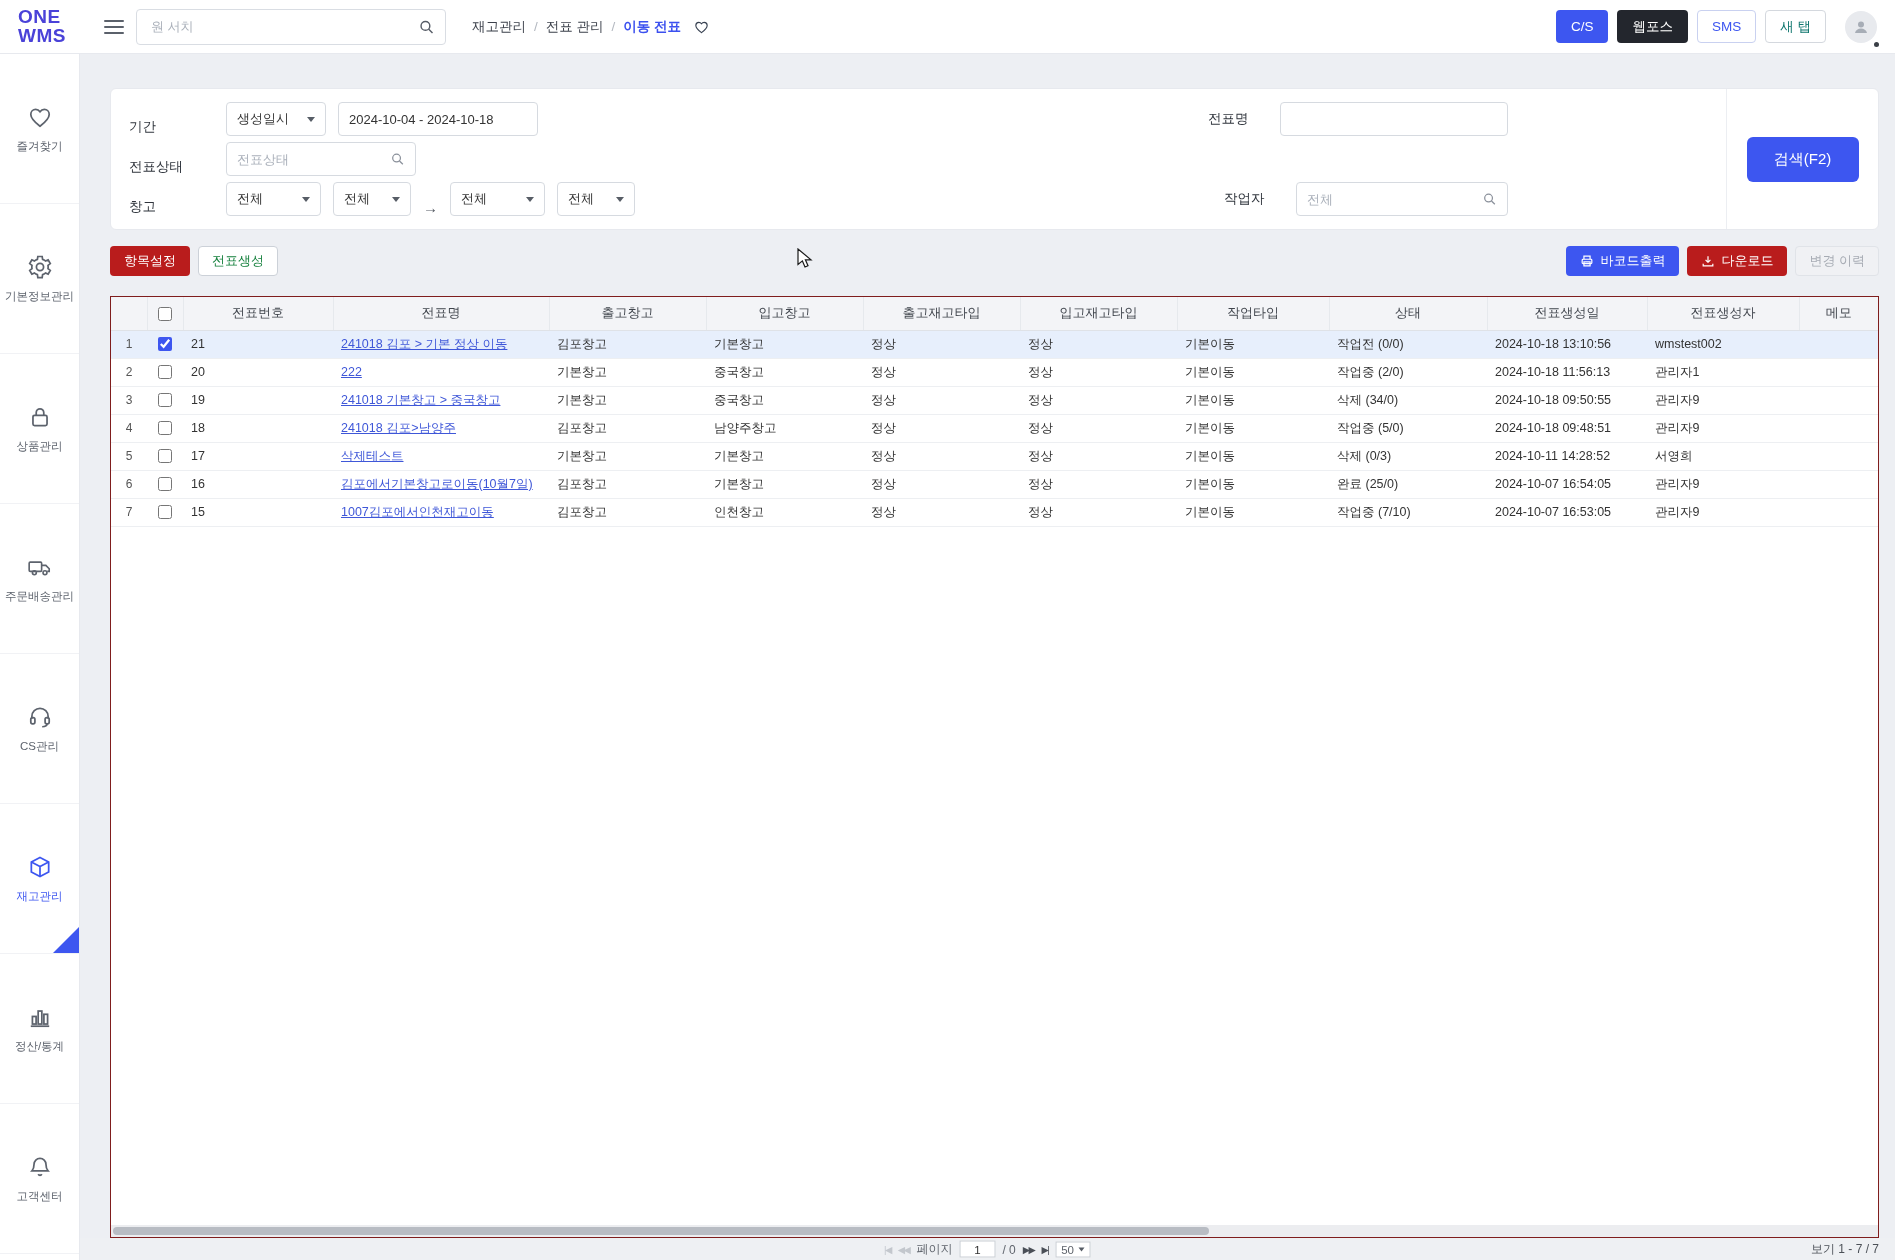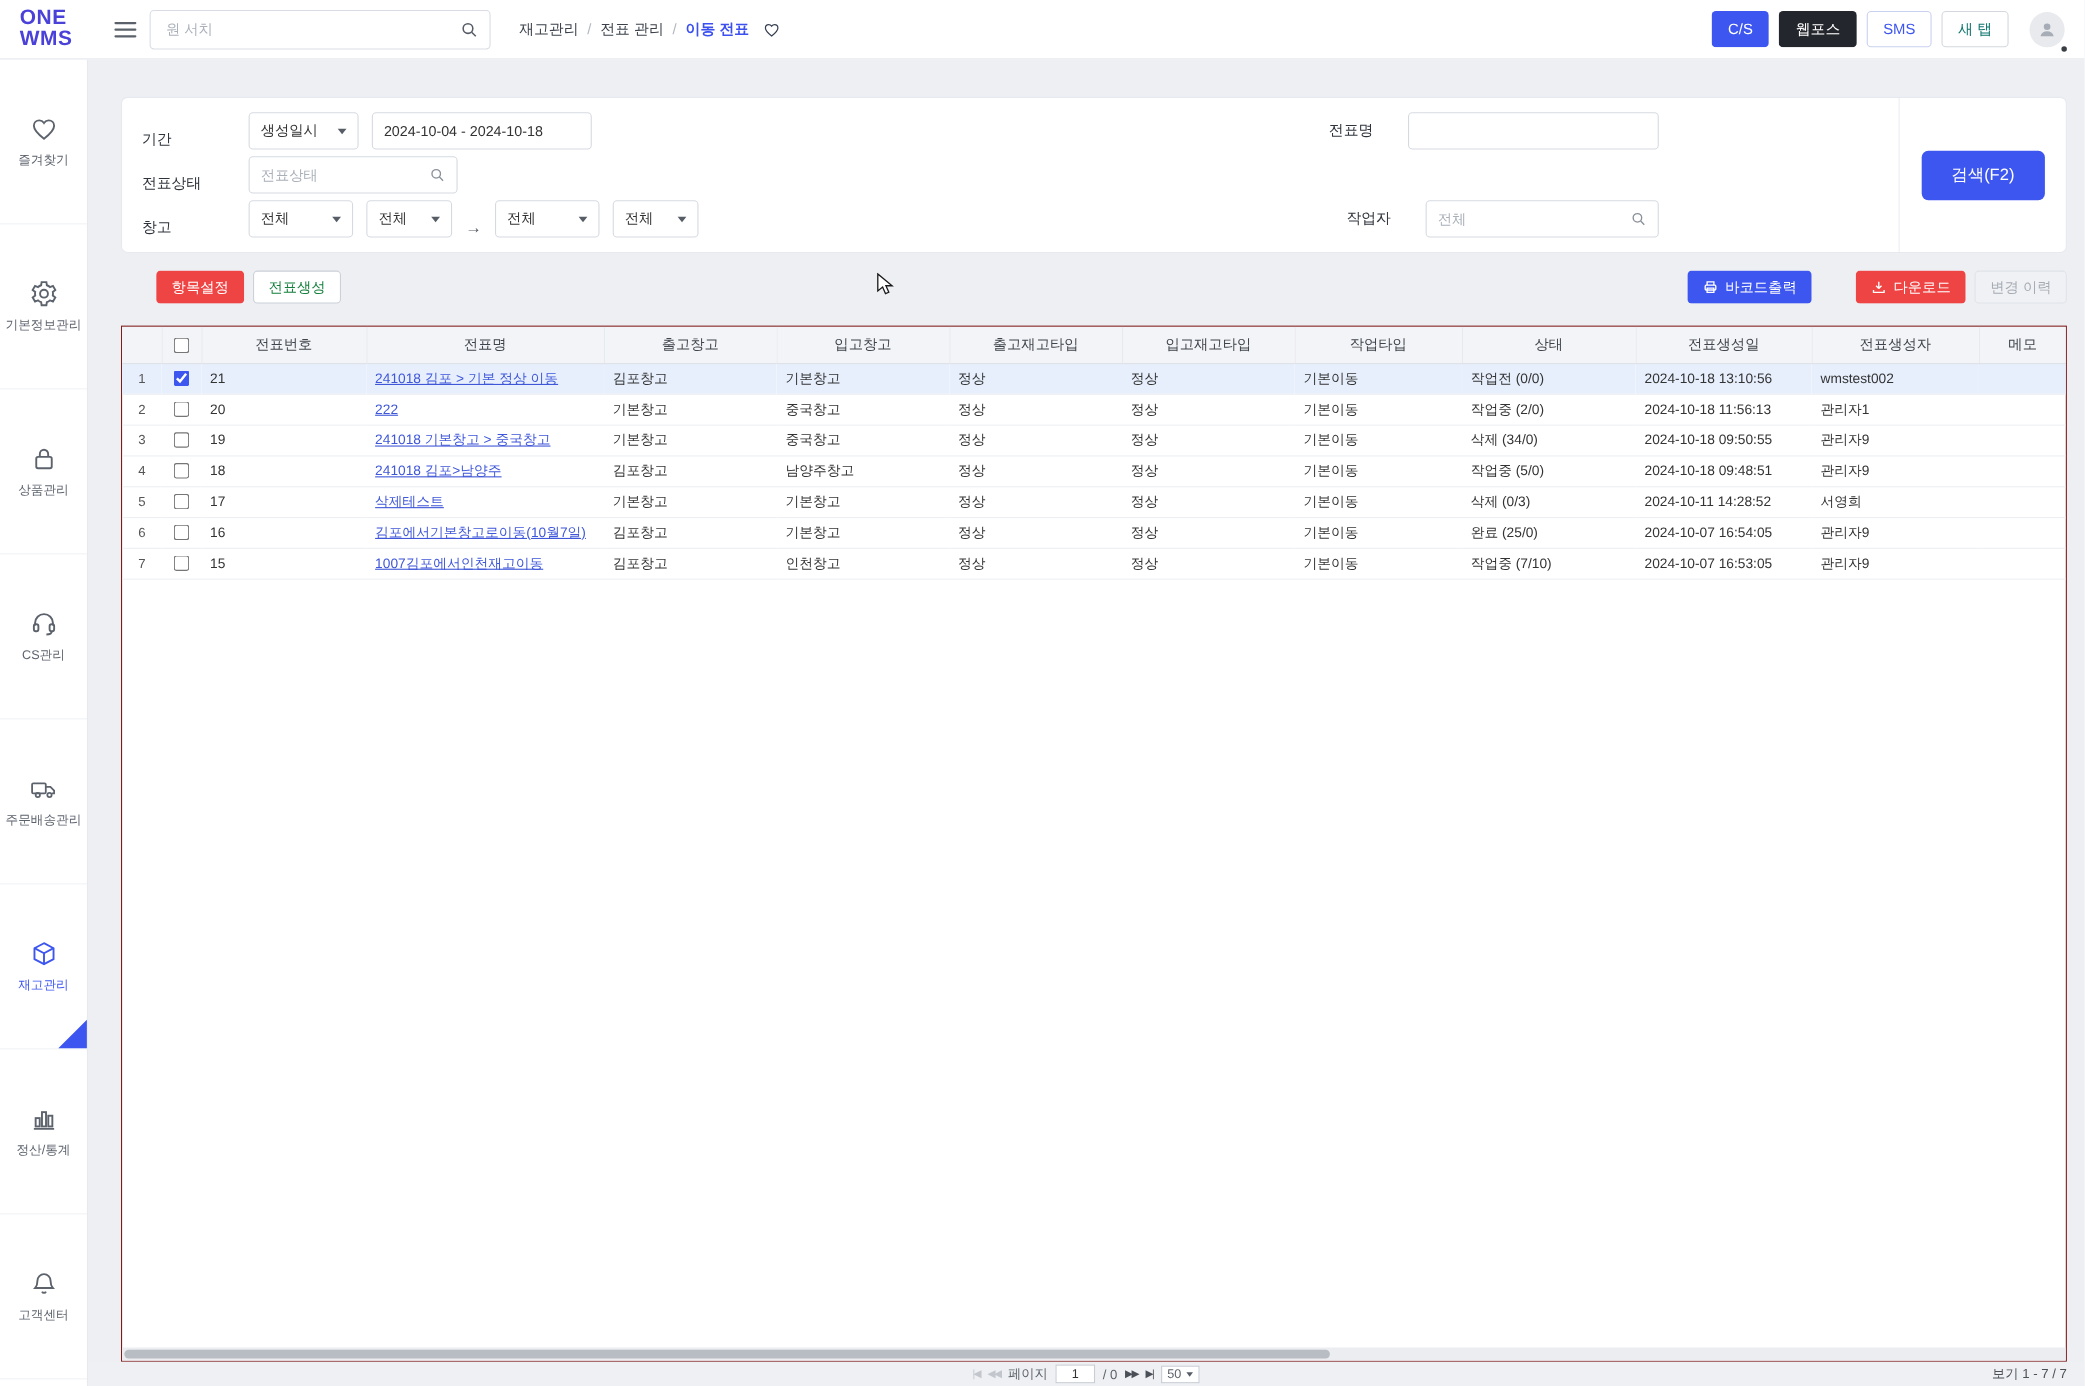--- a/index.html
+++ b/index.html
@@ -73,21 +73,21 @@
   .arrow-sep { margin:0 12px; color:#555a63; font-size:15px; }
   .f-right { margin-left:auto; margin-right:218px; display:flex; align-items:center; }
   .f-right .f-label { width:72px; }
   .btn-search { width:112px; height:45px; background:#3d56f0; color:#fff; border:none; border-radius:6px;
                 font-size:15px; cursor:pointer; font-family:inherit; }
 
   
   .toolbar { position:absolute; left:30px; right:16px; top:192px; height:30px; display:flex; align-items:center; gap:8px; }
   .tbtn { height:30px; display:inline-flex; align-items:center; gap:6px; padding:0 13px; border-radius:4px;
           font-size:13px; cursor:pointer; border:1px solid transparent; white-space:nowrap; }
-  .tbtn-dark { background:#ef4444; color:#fff;margin-left:32px; }
+  .tbtn-dark { background:#b91c1c; color:#fff; }
   .tbtn-light { background:#fff; border-color:#ccd1d8; color:#15803d; }
   .tbtn-blue { background:#3d56f0; color:#fff; }
   .tbtn-muted { background:#f0f1f4; border-color:#e0e3e8; color:#a6abb3; }
   .tb-right { margin-left:auto; display:flex; gap:8px; }
 
   
   .grid-card { position:absolute; left:30px; right:16px; top:242px; bottom:22px; background:#fff;
                border:1px solid #7f1d1d; overflow:hidden; }
   table.grid { width:100%; border-collapse:collapse; table-layout:fixed; }
   .grid thead th { height:33px; background:#f3f4f7; border-bottom:1px solid #dfe2e7; border-right:1px solid #e6e9ed;
@@ -194,39 +194,39 @@
     <span>
       <svg width="26" height="26" viewBox="0 0 24 24" fill="none" stroke="currentColor" stroke-width="1.6">
         <rect x="5.5" y="10.5" width="13" height="9.5" rx="1.5"></rect>
           <path d="M8.5 10.5V8a3.5 3.5 0 0 1 7 0v2.5"></path>
       </svg>
       </span>
     <span class="side-label">상품관리</span>
   </div>
   <div class="side-item">
     <span>
-      <svg width="26" height="26" viewBox="0 0 24 24" fill="none" stroke="currentColor" stroke-width="1.6">
-        <path d="M4.5 13.5v-2a7.5 7.5 0 0 1 15 0v2"></path>
-        <rect x="3.5" y="12.5" width="3.8" height="5.8" rx="1.6"></rect>
-        <rect x="16.7" y="12.5" width="3.8" height="5.8" rx="1.6"></rect>
-        <path d="M18.5 18.3c0 1.8-2 2.7-4.5 2.7"></path>
-      </svg>
-      </span>
-    <span class="side-label">CS관리</span>
-  </div>
-  <div class="side-item">
-    <span>
       <svg width="28" height="26" viewBox="0 0 24 24" fill="none" stroke="currentColor" stroke-width="1.5">
         <rect x="2" y="7.5" width="11.5" height="8.5" rx="1"></rect>
         <path d="M13.5 10.5h3.9l3.1 3.1v2.4h-1.8"></path>
         <circle cx="6.8" cy="17.3" r="1.8"></circle>
           <circle cx="16.6" cy="17.3" r="1.8"></circle>
       </svg>
       </span>
     <span class="side-label">주문배송관리</span>
+  </div>
+  <div class="side-item">
+    <span>
+      <svg width="26" height="26" viewBox="0 0 24 24" fill="none" stroke="currentColor" stroke-width="1.6">
+        <path d="M4.5 13.5v-2a7.5 7.5 0 0 1 15 0v2"></path>
+        <rect x="3.5" y="12.5" width="3.8" height="5.8" rx="1.6"></rect>
+        <rect x="16.7" y="12.5" width="3.8" height="5.8" rx="1.6"></rect>
+        <path d="M18.5 18.3c0 1.8-2 2.7-4.5 2.7"></path>
+      </svg>
+      </span>
+    <span class="side-label">CS관리</span>
   </div>
   <div class="side-item active">
     <span>
       <svg width="26" height="26" viewBox="0 0 24 24" fill="none" stroke="currentColor" stroke-width="1.6">
         <path d="M12 3.2 20 7.4v9.2L12 20.8 4 16.6V7.4z"></path>
         <path d="M4 7.4 12 11.6 20 7.4M12 11.6v9.2"></path>
       </svg>
       </span>
     <span class="side-label">재고관리</span>
     <span class="corner-tri"></span>

